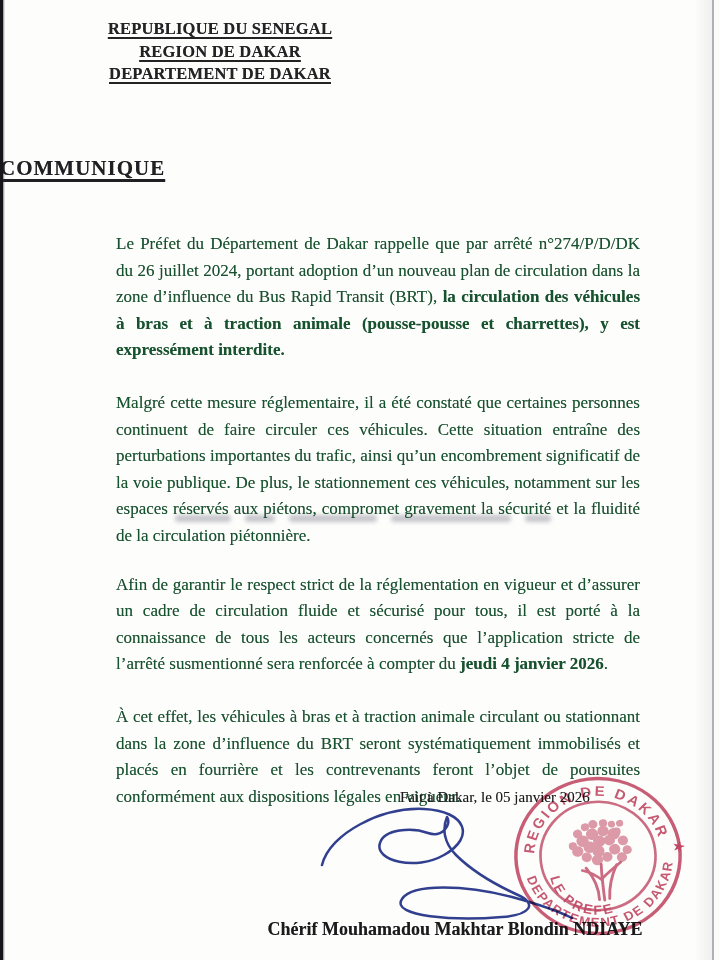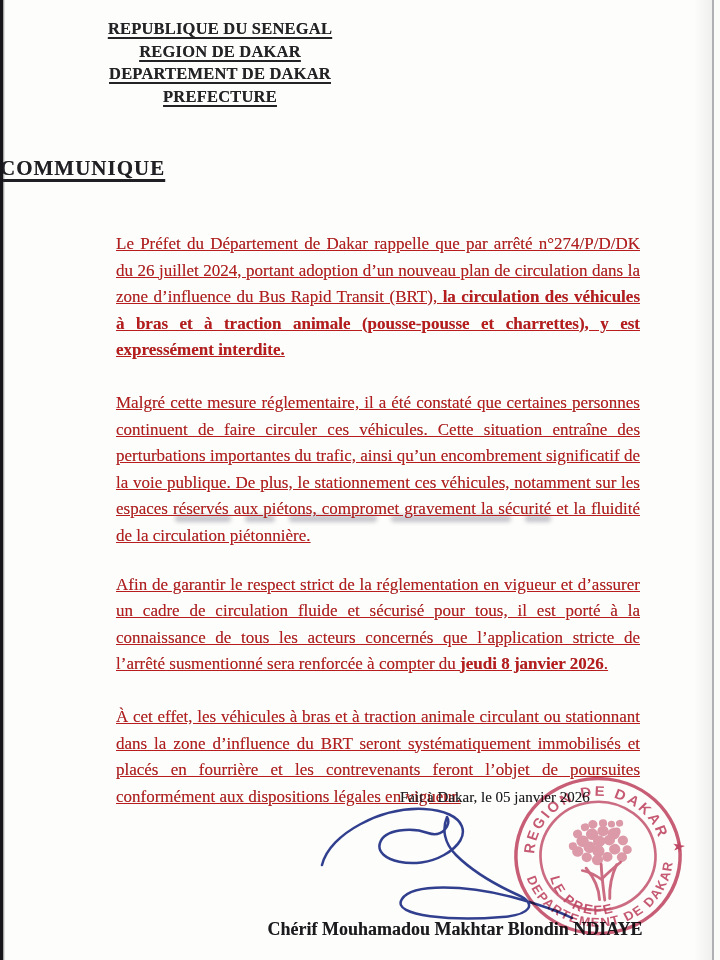--- a/index.html
+++ b/index.html
@@ -28,21 +28,21 @@
   }
   .doc-title{position:absolute;left:0;top:156px;width:720px;text-align:left;z-index:5;
     font-weight:bold;font-size:21px;letter-spacing:1px;
     text-decoration:underline;text-decoration-thickness:2.5px;text-underline-offset:4px;
     color:#202024;text-shadow:0 0 .6px rgba(20,20,25,.5);}
 
   
   .body-text{position:absolute;left:116px;top:231px;width:524px;z-index:5;}
   .body-text p{
     margin:0 0 26px 0;font-size:17px;line-height:26.6px;text-align:justify;
-    color:#b91c1c;text-shadow:0 0 .5px rgba(25,25,30,.4);text-decoration:underline;
+    color:#14532d;text-shadow:0 0 .5px rgba(25,25,30,.4);
   }
   .body-text p:nth-child(2){margin-bottom:22px;}
   .b{font-weight:bold;}
 
   
   .ghost{position:absolute;left:175px;top:508px;width:420px;height:14px;z-index:3;
     filter:blur(2.2px);opacity:.5;}
   .ghost i{display:inline-block;height:7px;border-radius:3px;background:#8d8d9c;margin-right:14px;vertical-align:middle;}
   .g1{width:56px}.g2{width:30px}.g3{width:88px}.g4{width:120px;background:#9c8d96}.g5{width:26px}
 
@@ -66,29 +66,28 @@
 
 <div class="edge-left"></div>
 <div class="edge-right-shade"></div>
 <div class="edge-right-line"></div>
 <div class="edge-right-margin"></div>
 
 <div class="letterhead">
   <div>REPUBLIQUE DU SENEGAL</div>
   <div>REGION DE DAKAR</div>
   <div>DEPARTEMENT DE DAKAR</div>
-  <div>PREFECTURE</div>
 </div>
 
 <div class="doc-title">COMMUNIQUE</div>
 
 <div class="body-text">
   <p><span>Le Préfet du Département de Dakar rappelle que par arrêté n°274/P/D/DK du 26 juillet 2024, portant adoption d’un nouveau plan de circulation dans la zone d’influence du Bus Rapid Transit (BRT), </span><span class="b">la circulation des véhicules à bras et à traction animale (pousse-pousse et charrettes), y est expressément interdite.</span></p>
   <p><span>Malgré cette mesure réglementaire, il a été constaté que certaines personnes continuent de faire circuler ces véhicules. Cette situation entraîne des perturbations importantes du trafic, ainsi qu’un encombrement significatif de la voie publique. De plus, le stationnement ces véhicules, notamment sur les espaces réservés aux piétons, compromet gravement la sécurité et la fluidité de la circulation piétonnière.</span></p>
-  <p><span>Afin de garantir le respect strict de la réglementation en vigueur et d’assurer un cadre de circulation fluide et sécurisé pour tous, il est porté à la connaissance de tous les acteurs concernés que l’application stricte de l’arrêté susmentionné sera renforcée à compter du </span><span class="b">jeudi 8 janvier 2026</span><span>.</span></p>
+  <p><span>Afin de garantir le respect strict de la réglementation en vigueur et d’assurer un cadre de circulation fluide et sécurisé pour tous, il est porté à la connaissance de tous les acteurs concernés que l’application stricte de l’arrêté susmentionné sera renforcée à compter du </span><span class="b">jeudi 4 janvier 2026</span><span>.</span></p>
   <p><span>À cet effet, les véhicules à bras et à traction animale circulant ou stationnant dans la zone d’influence du BRT seront systématiquement immobilisés et placés en fourrière et les contrevenants feront l’objet de poursuites conformément aux dispositions légales  en vigueur.</span></p>
 </div>
 
 <div class="ghost">
   <i class="g1"></i><i class="g2"></i><i class="g3"></i><i class="g4"></i><i class="g5"></i>
 </div>
 
 <div class="date-line">Fait à Dakar, le 05 janvier 2026</div>
 
 <div class="signatory">Chérif Mouhamadou Makhtar Blondin NDIAYE</div>

